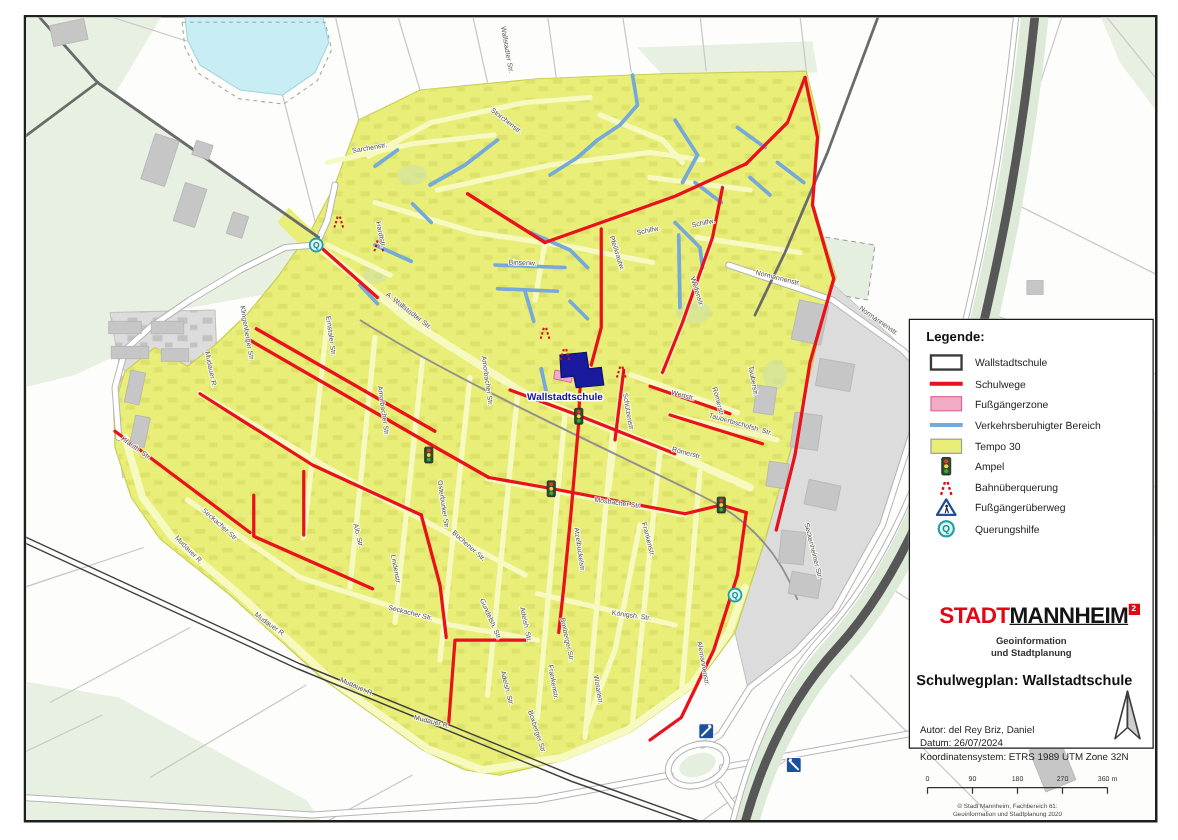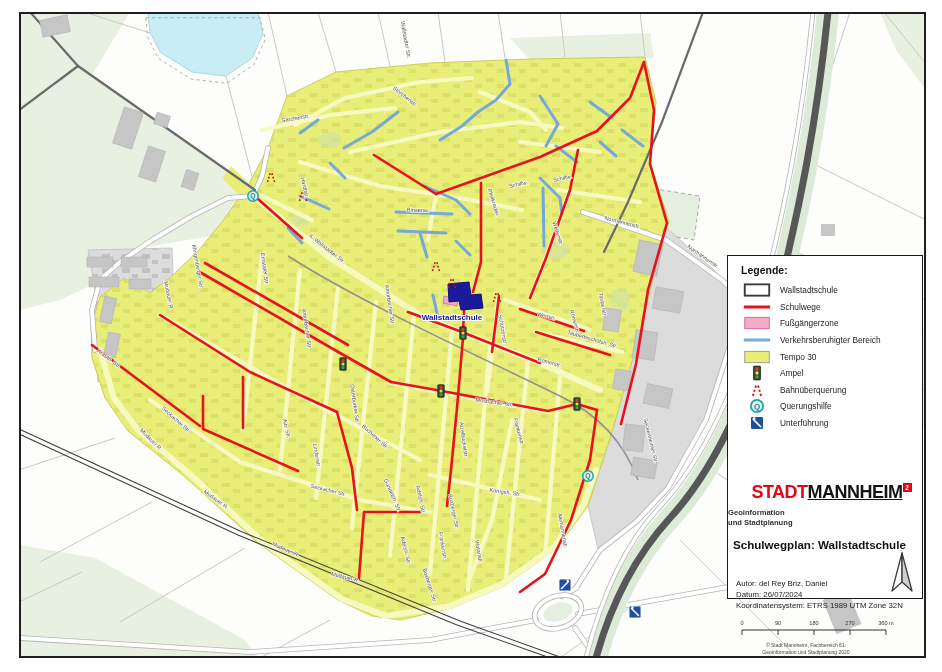--- a/index.html
+++ b/index.html
@@ -9,21 +9,21 @@
   .panel{position:absolute;left:706px;top:241px;width:196px;height:344px;background:#ffffff;border:1.6px solid #1a1a1a;box-sizing:border-box;}
   .legend-title{position:absolute;left:13px;top:8px;font-size:10.5px;font-weight:bold;color:#111;}
   .legend-items{position:absolute;left:13px;top:26px;right:6px;}
   .legend-row{display:flex;align-items:center;height:16.6px;gap:7px;}
   .legend-row svg{flex:0 0 32px;height:16px;}
   .legend-label{font-size:8.3px;color:#1c1c1c;white-space:nowrap;}
   .brand{position:absolute;top:226px;left:0;right:0;text-align:center;white-space:nowrap;}
   .brand-stadt{font-size:18px;font-weight:bold;letter-spacing:-0.5px;color:#e30613;margin-left:13px;}
   .brand-mannheim{font-size:18px;font-weight:bold;letter-spacing:-0.5px;color:#141414;text-decoration:underline;}
   .brand-sup{display:inline-block;background:#e30613;color:#fff;font-size:6.5px;font-weight:bold;width:9px;height:9px;line-height:9px;text-align:center;vertical-align:top;margin-top:1px;}
-  .dept{position:absolute;top:252px;left:0;right:0;font-size:7.6px;font-weight:bold;color:#333;line-height:1.35;}
+  .dept{position:absolute;top:252px;left:0;right:0;text-align:center;font-size:7.6px;font-weight:bold;color:#333;line-height:1.35;}
   .plan-title{position:absolute;top:282px;left:5px;right:2px;font-size:11.6px;font-weight:bold;color:#111;white-space:nowrap;}
   .meta{position:absolute;top:322px;left:8px;right:4px;font-size:7.8px;color:#222;line-height:1.42;white-space:nowrap;}
   .scalebar{position:absolute;top:360px;left:8px;width:166px;height:24px;}
   .copyright{position:absolute;top:386px;left:0;width:156px;text-align:center;font-size:5px;color:#444;line-height:1.4;}
   .north{position:absolute;right:5px;bottom:4px;width:30px;height:44px;}
 </style>
 </head>
 <body>
 
 <div class="map-frame">
@@ -363,36 +363,36 @@
         <div class="legend-row">
           <svg viewBox="-17 -8 34 16">
             <g transform="translate(0,0) scale(1.25)">
               <path d="M-3.5,5 L-0.8,-4 M3.5,5 L0.8,-4" fill="none" stroke="#d01016" stroke-width="1.6" stroke-dasharray="1.9,1.7"></path>
             </g>
           </svg>
           <span class="legend-label">Bahnüberquerung</span>
         </div>
         <div class="legend-row">
           <svg viewBox="-17 -8 34 16">
+            <g transform="translate(0,0.5) scale(1.05)">
+              <path d="M0,-7 L7.5,5.5 L-7.5,5.5 Z" fill="#ffffff" stroke="#1d4f9f" stroke-width="1.8" stroke-linejoin="round"></path>
+              <circle cx="0.3" cy="-1.6" r="1.1" fill="#15172e"></circle>
+              <path d="M0.3,-0.6 L-0.8,4 M0.3,-0.6 L1.8,4" fill="none" stroke="#15172e" stroke-width="0.9"></path>
+            </g>
+          </svg>
+          <span class="legend-label">Fußgängerüberweg</span>
+        </div>
+        <div class="legend-row">
+          <svg viewBox="-17 -8 34 16">
             <g transform="translate(0,0) scale(1.25)">
               <circle cx="0" cy="0" r="5.2" fill="#dff2f4" stroke="#1fa3a8" stroke-width="1.5"></circle>
               <text x="0" y="2.4" text-anchor="middle" font-size="6.8" font-weight="bold" fill="#128c8c" font-family="&quot;Liberation Sans&quot;,sans-serif">Q</text>
             </g>
           </svg>
           <span class="legend-label">Querungshilfe</span>
-        </div>
-        <div class="legend-row">
-          <svg viewBox="-17 -8 34 16">
-            <g transform="translate(0,0) scale(1.15)">
-              <rect x="-6" y="-6" width="12" height="12" rx="1.5" fill="#1d4f9f" stroke="#ffffff" stroke-width="0.9"></rect>
-              <path d="M-3.5,-3.5 L-1,-1 L1,1 L3.5,3.5" fill="none" stroke="#fff" stroke-width="1.5" stroke-linecap="round"></path>
-              <circle cx="-2.6" cy="-4.2" r="1.2" fill="#fff"></circle>
-            </g>
-          </svg>
-          <span class="legend-label">Unterführung</span>
         </div>
       </div>
 
     <div class="brand"><span class="brand-stadt">STADT</span><span class="brand-mannheim">MANNHEIM</span><span class="brand-sup">2</span></div>
     <div class="dept">
       <div>Geoinformation</div>
       <div>und Stadtplanung</div>
     </div>
     <div class="plan-title">Schulwegplan: Wallstadtschule</div>
     <div class="meta">

